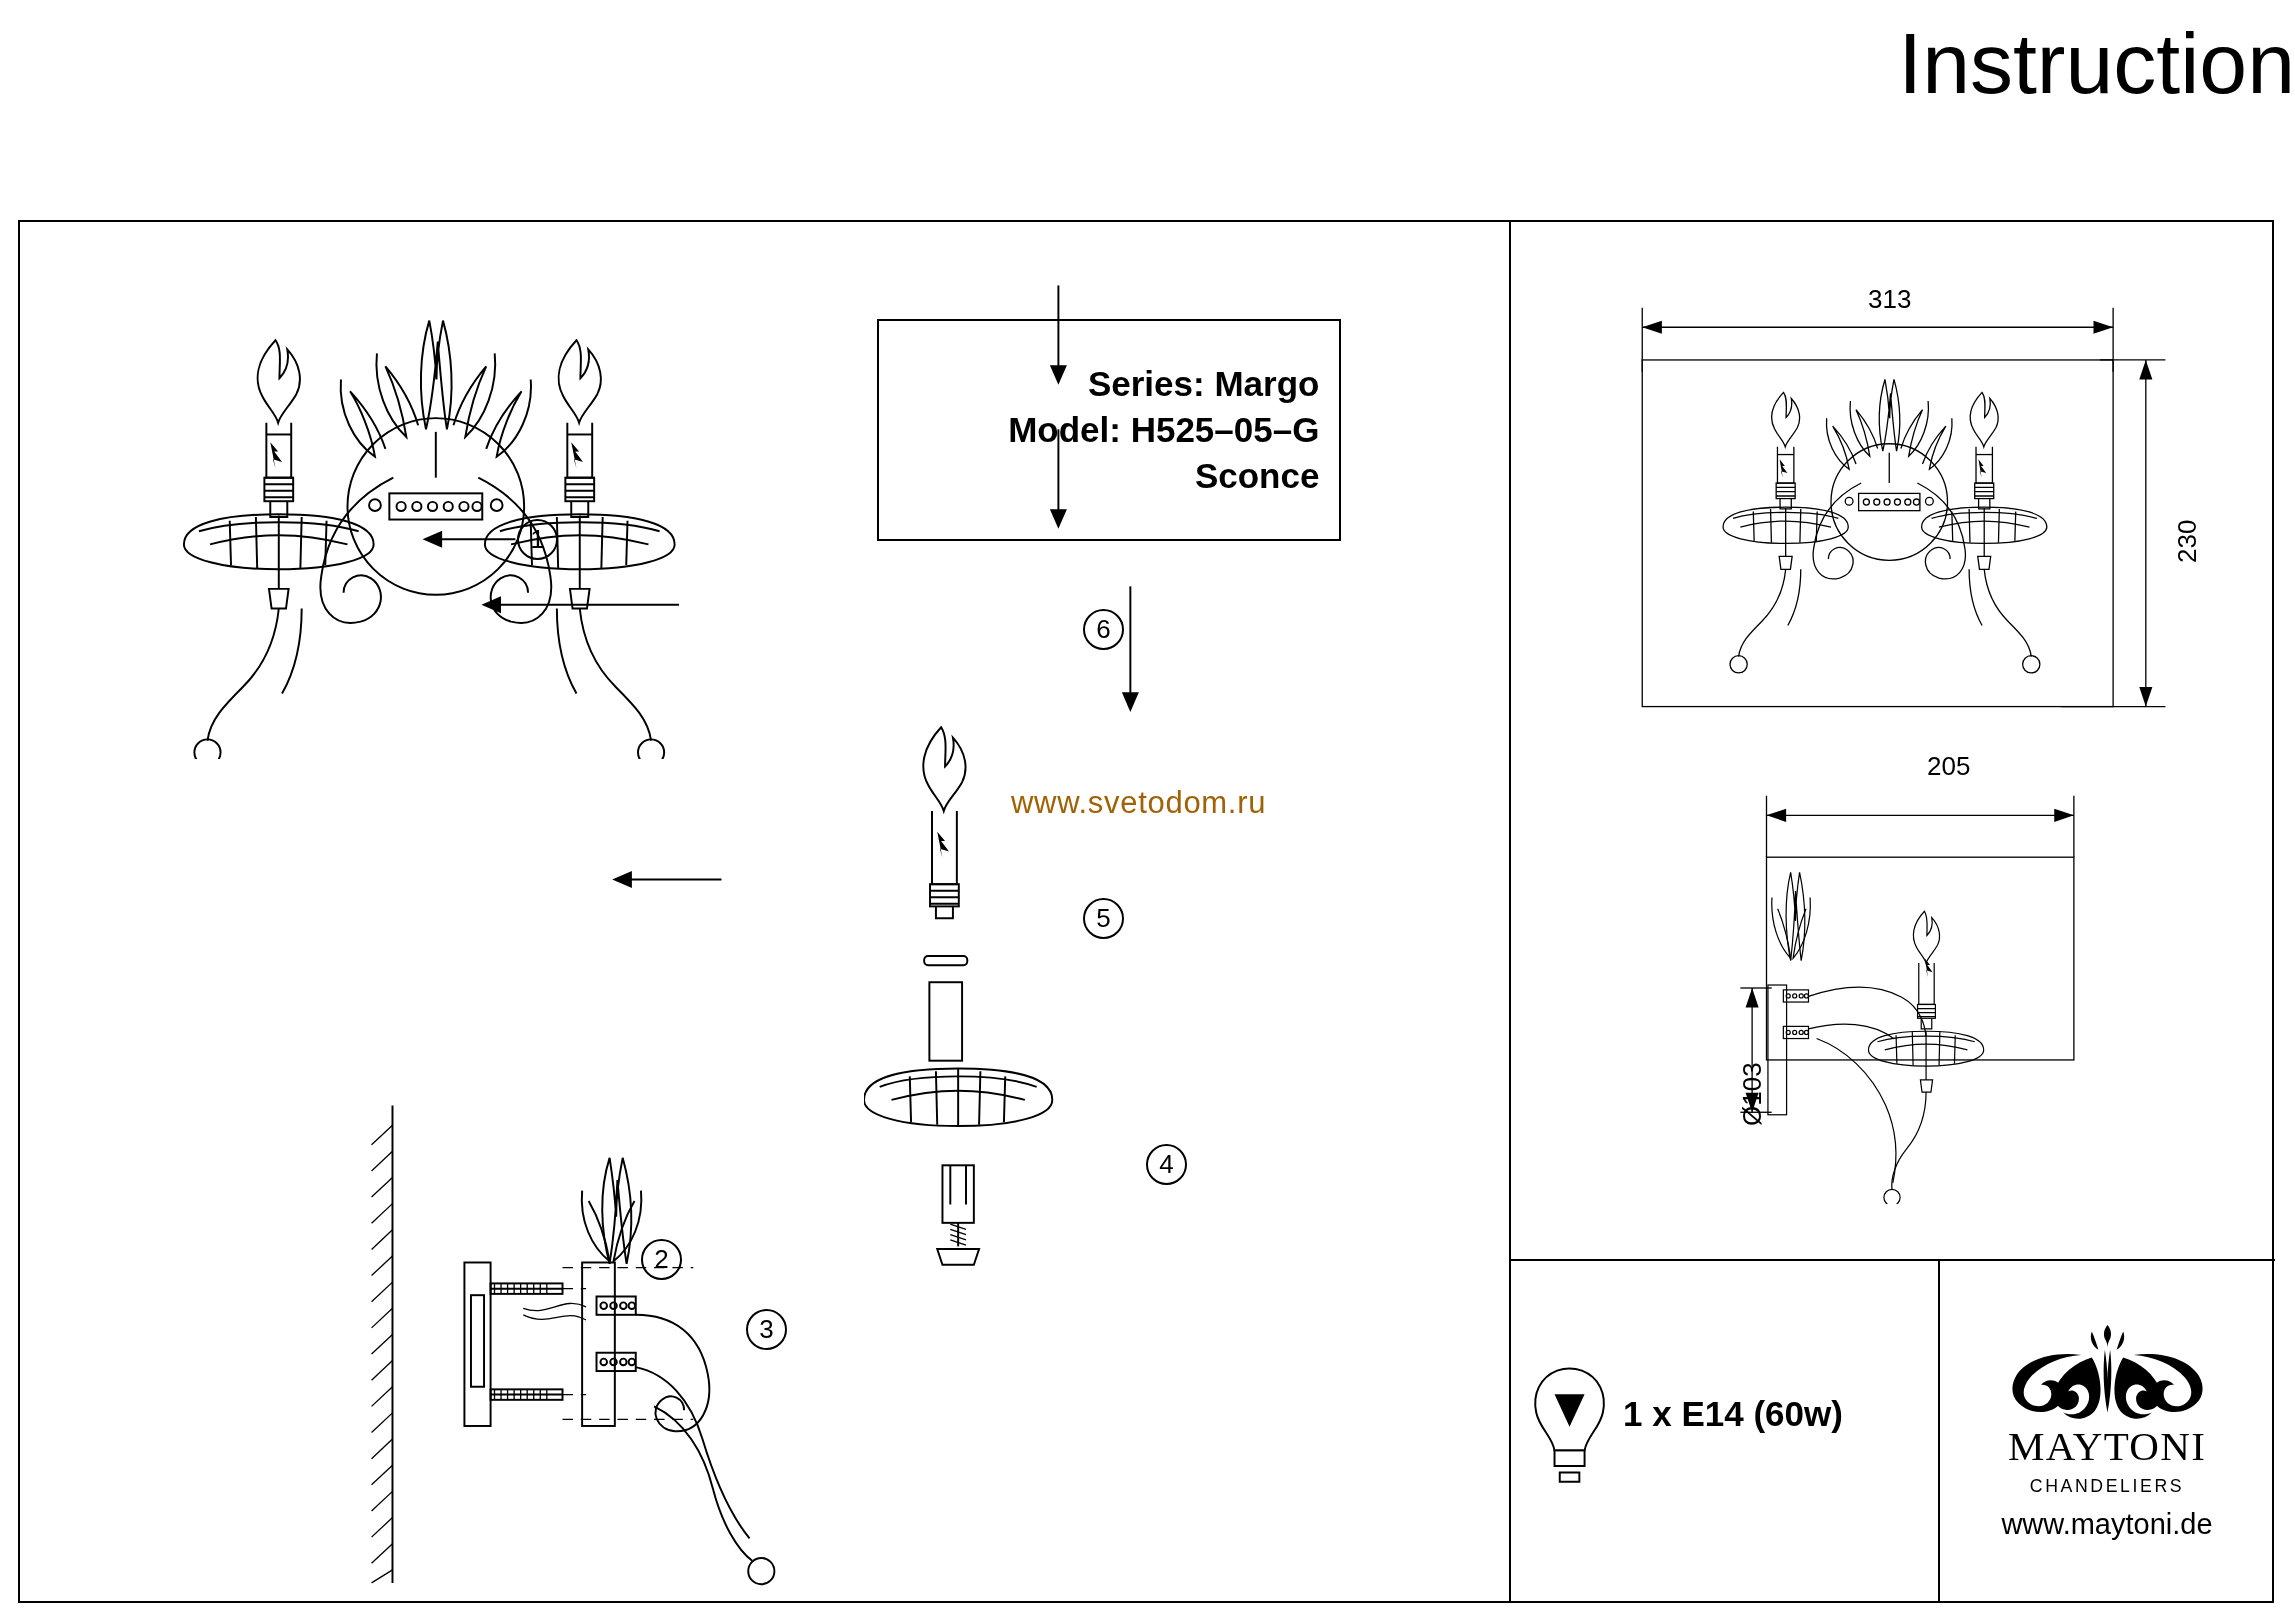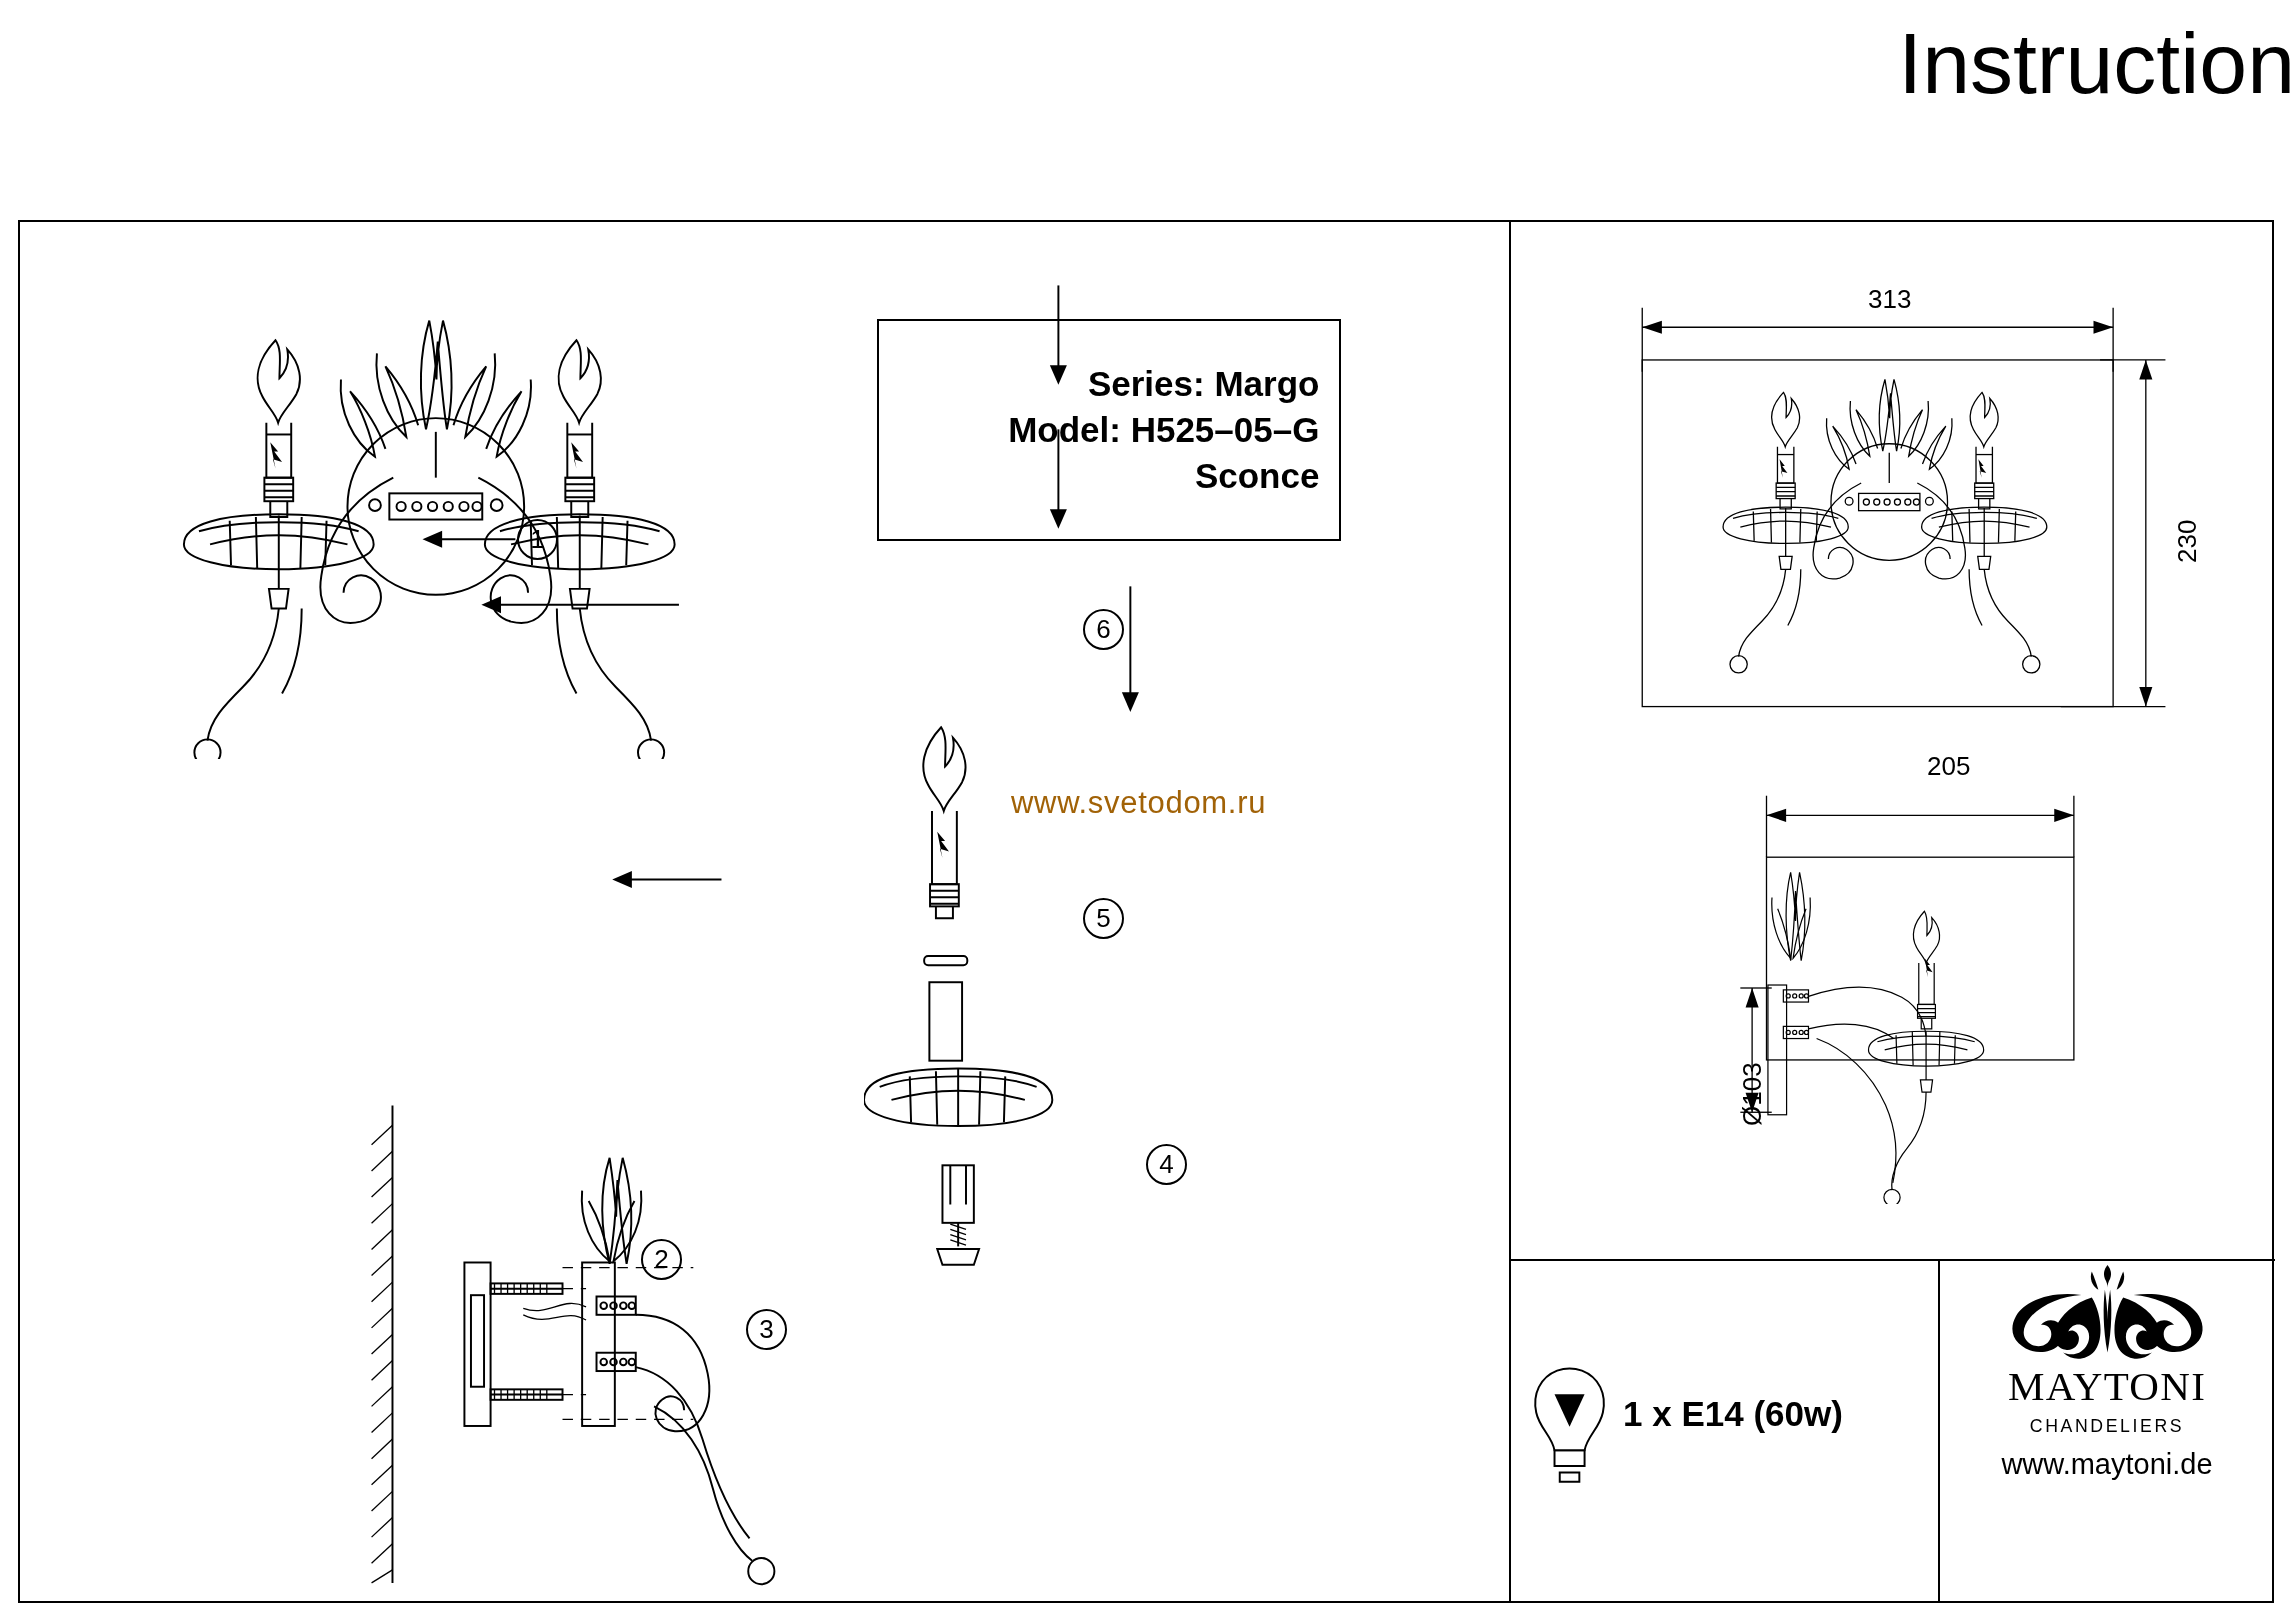--- a/index.html
+++ b/index.html
@@ -138,20 +138,21 @@
   
   .logo-box {
     position: absolute;
     left: 1940px;
     top: 1261px;
     width: 334px;
     height: 340px;
     display: flex;
     flex-direction: column;
     align-items: center;
+    justify-content: center;
   }
   .logo-name {
     font-family: "Liberation Serif", serif;
     font-size: 41px;
     letter-spacing: 1.3px;
     font-weight: 400;
     margin-top: 2.6px;
   }
   .logo-sub {
     font-family: Liberation Sans, sans-serif;

